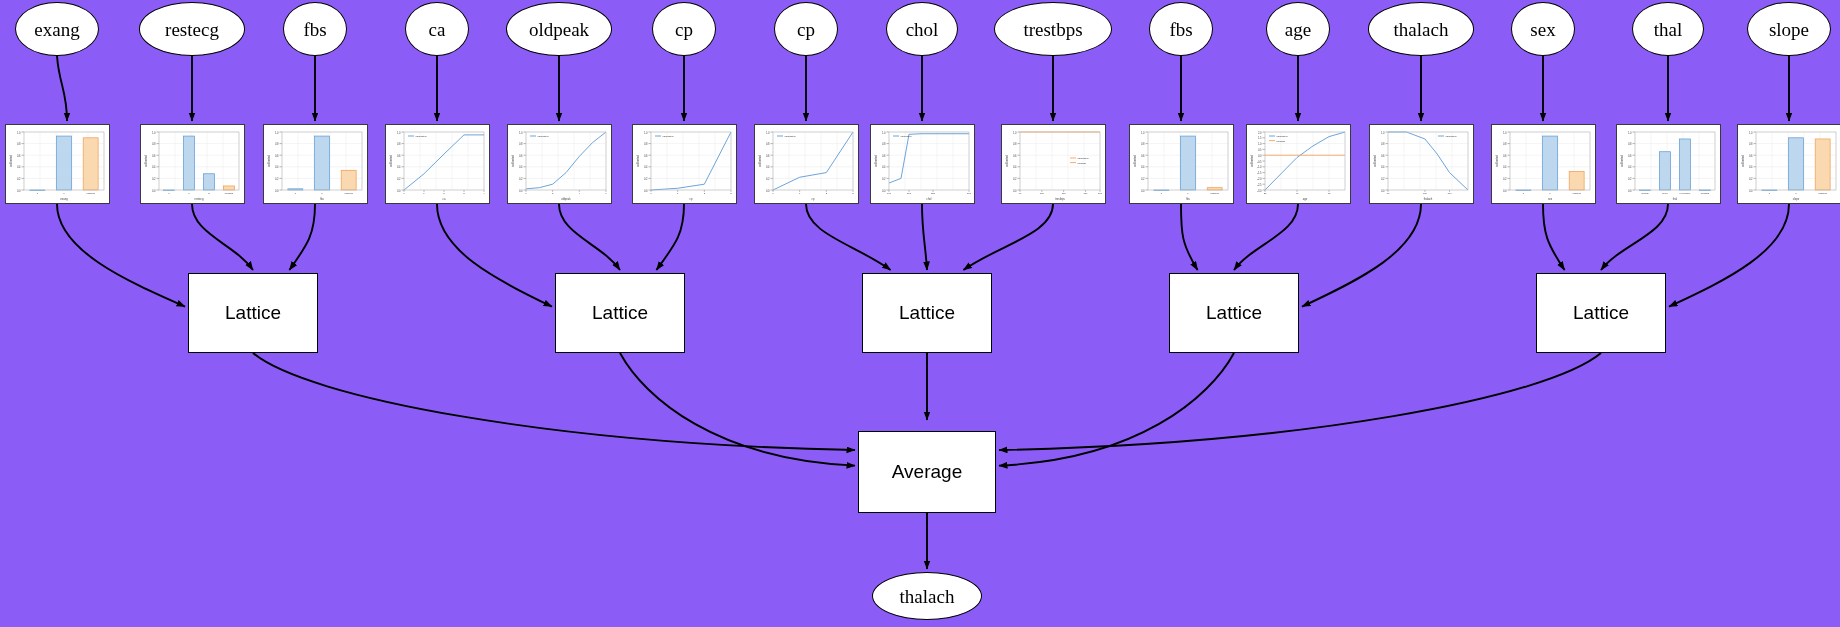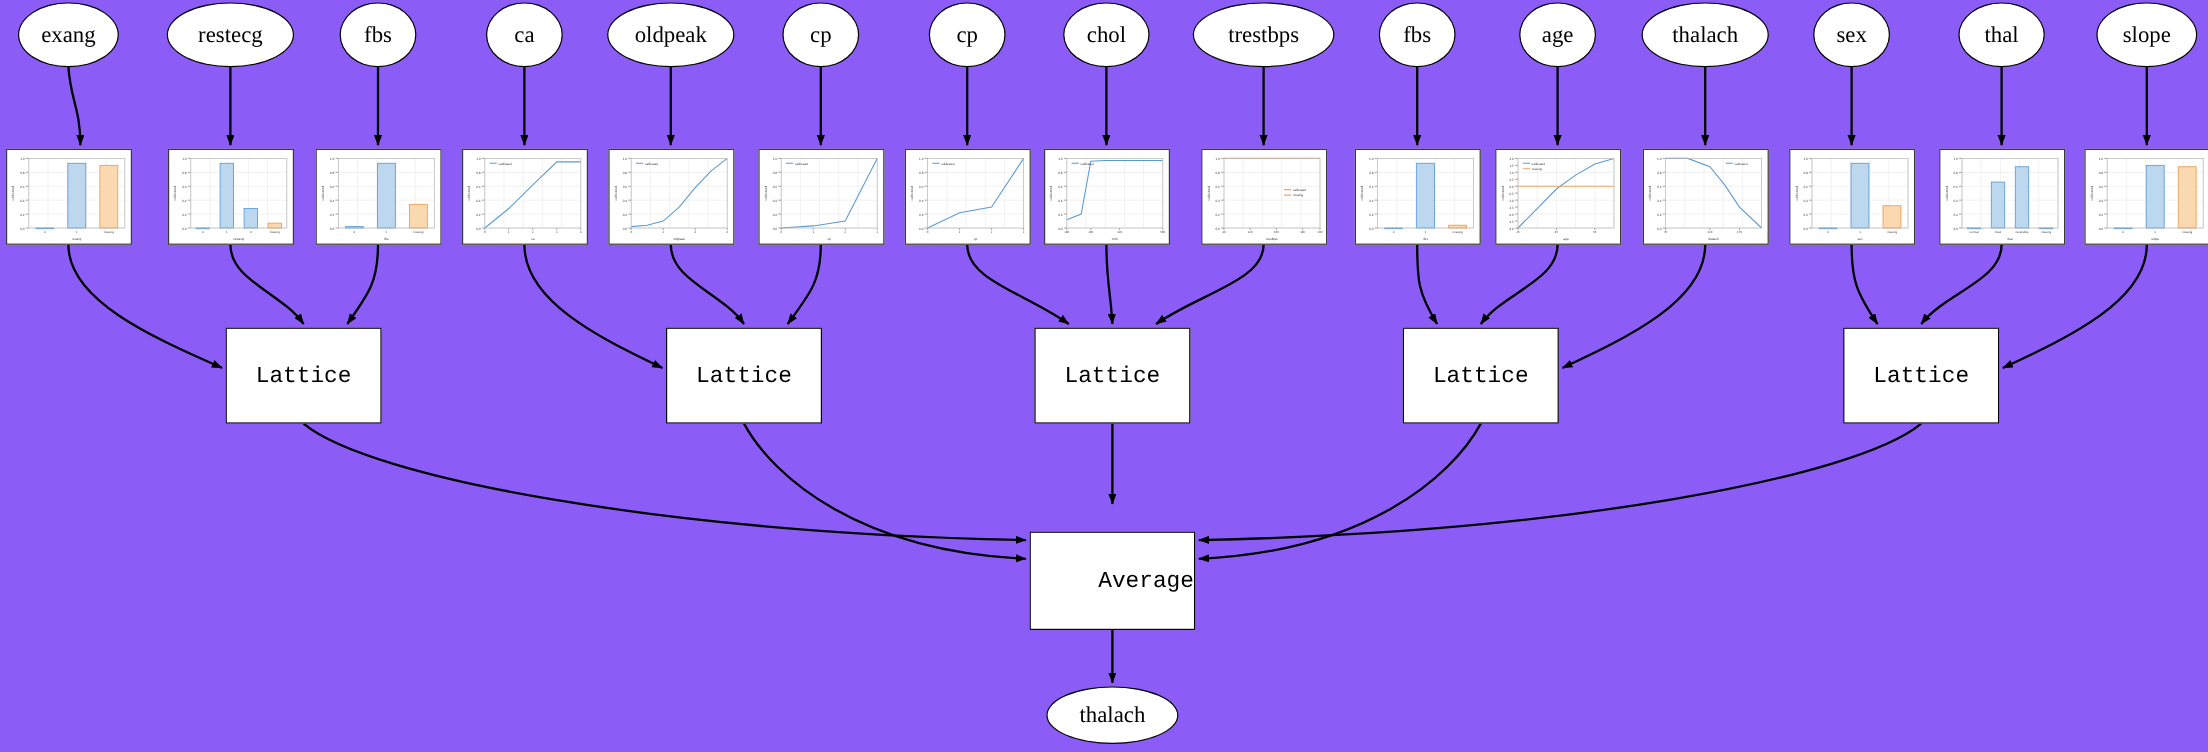--- a/index.html
+++ b/index.html
@@ -16,21 +16,21 @@
     font-family:"Liberation Serif",serif;
     font-size:19px;color:#000;line-height:1;
     box-sizing:border-box;
     white-space:nowrap;
   }
   .node-box{
     position:absolute;
     border:1.6px solid #000;
     background:#fff;
     display:flex;align-items:center;justify-content:center;
-    font-family:Liberation Mono, monospace;
+    font-family:Liberation Sans, sans-serif;
     font-size:19px;color:#000;
     box-sizing:border-box;
   }
   .calib-card{
     position:absolute;
     border:1.6px solid #3a3a3a;
     background:#fff;
     box-sizing:border-box;
     padding:2px;
   }
@@ -768,20 +768,20 @@
       </div>
       <div class="node-box" style="left: 862px; top: 273px; width: 130px; height: 80px;">
         <span>Lattice</span>
       </div>
       <div class="node-box" style="left: 1169px; top: 273px; width: 130px; height: 80px;">
         <span>Lattice</span>
       </div>
       <div class="node-box" style="left: 1536px; top: 273px; width: 130px; height: 80px;">
         <span>Lattice</span>
       </div>
-      <div class="node-box" style="left: 858px; top: 443px; width: 138px; height: 82px; justify-content: flex-end;">
+      <div class="node-box" style="left: 858px; top: 431px; width: 138px; height: 82px;">
         <span>Average</span>
       </div>
       <div class="node-ellipse" style="left: 872px; top: 572px; width: 110px; height: 48px;">
         <span>thalach</span>
       </div>
     </div>
 </div>
 
 </body></html>

